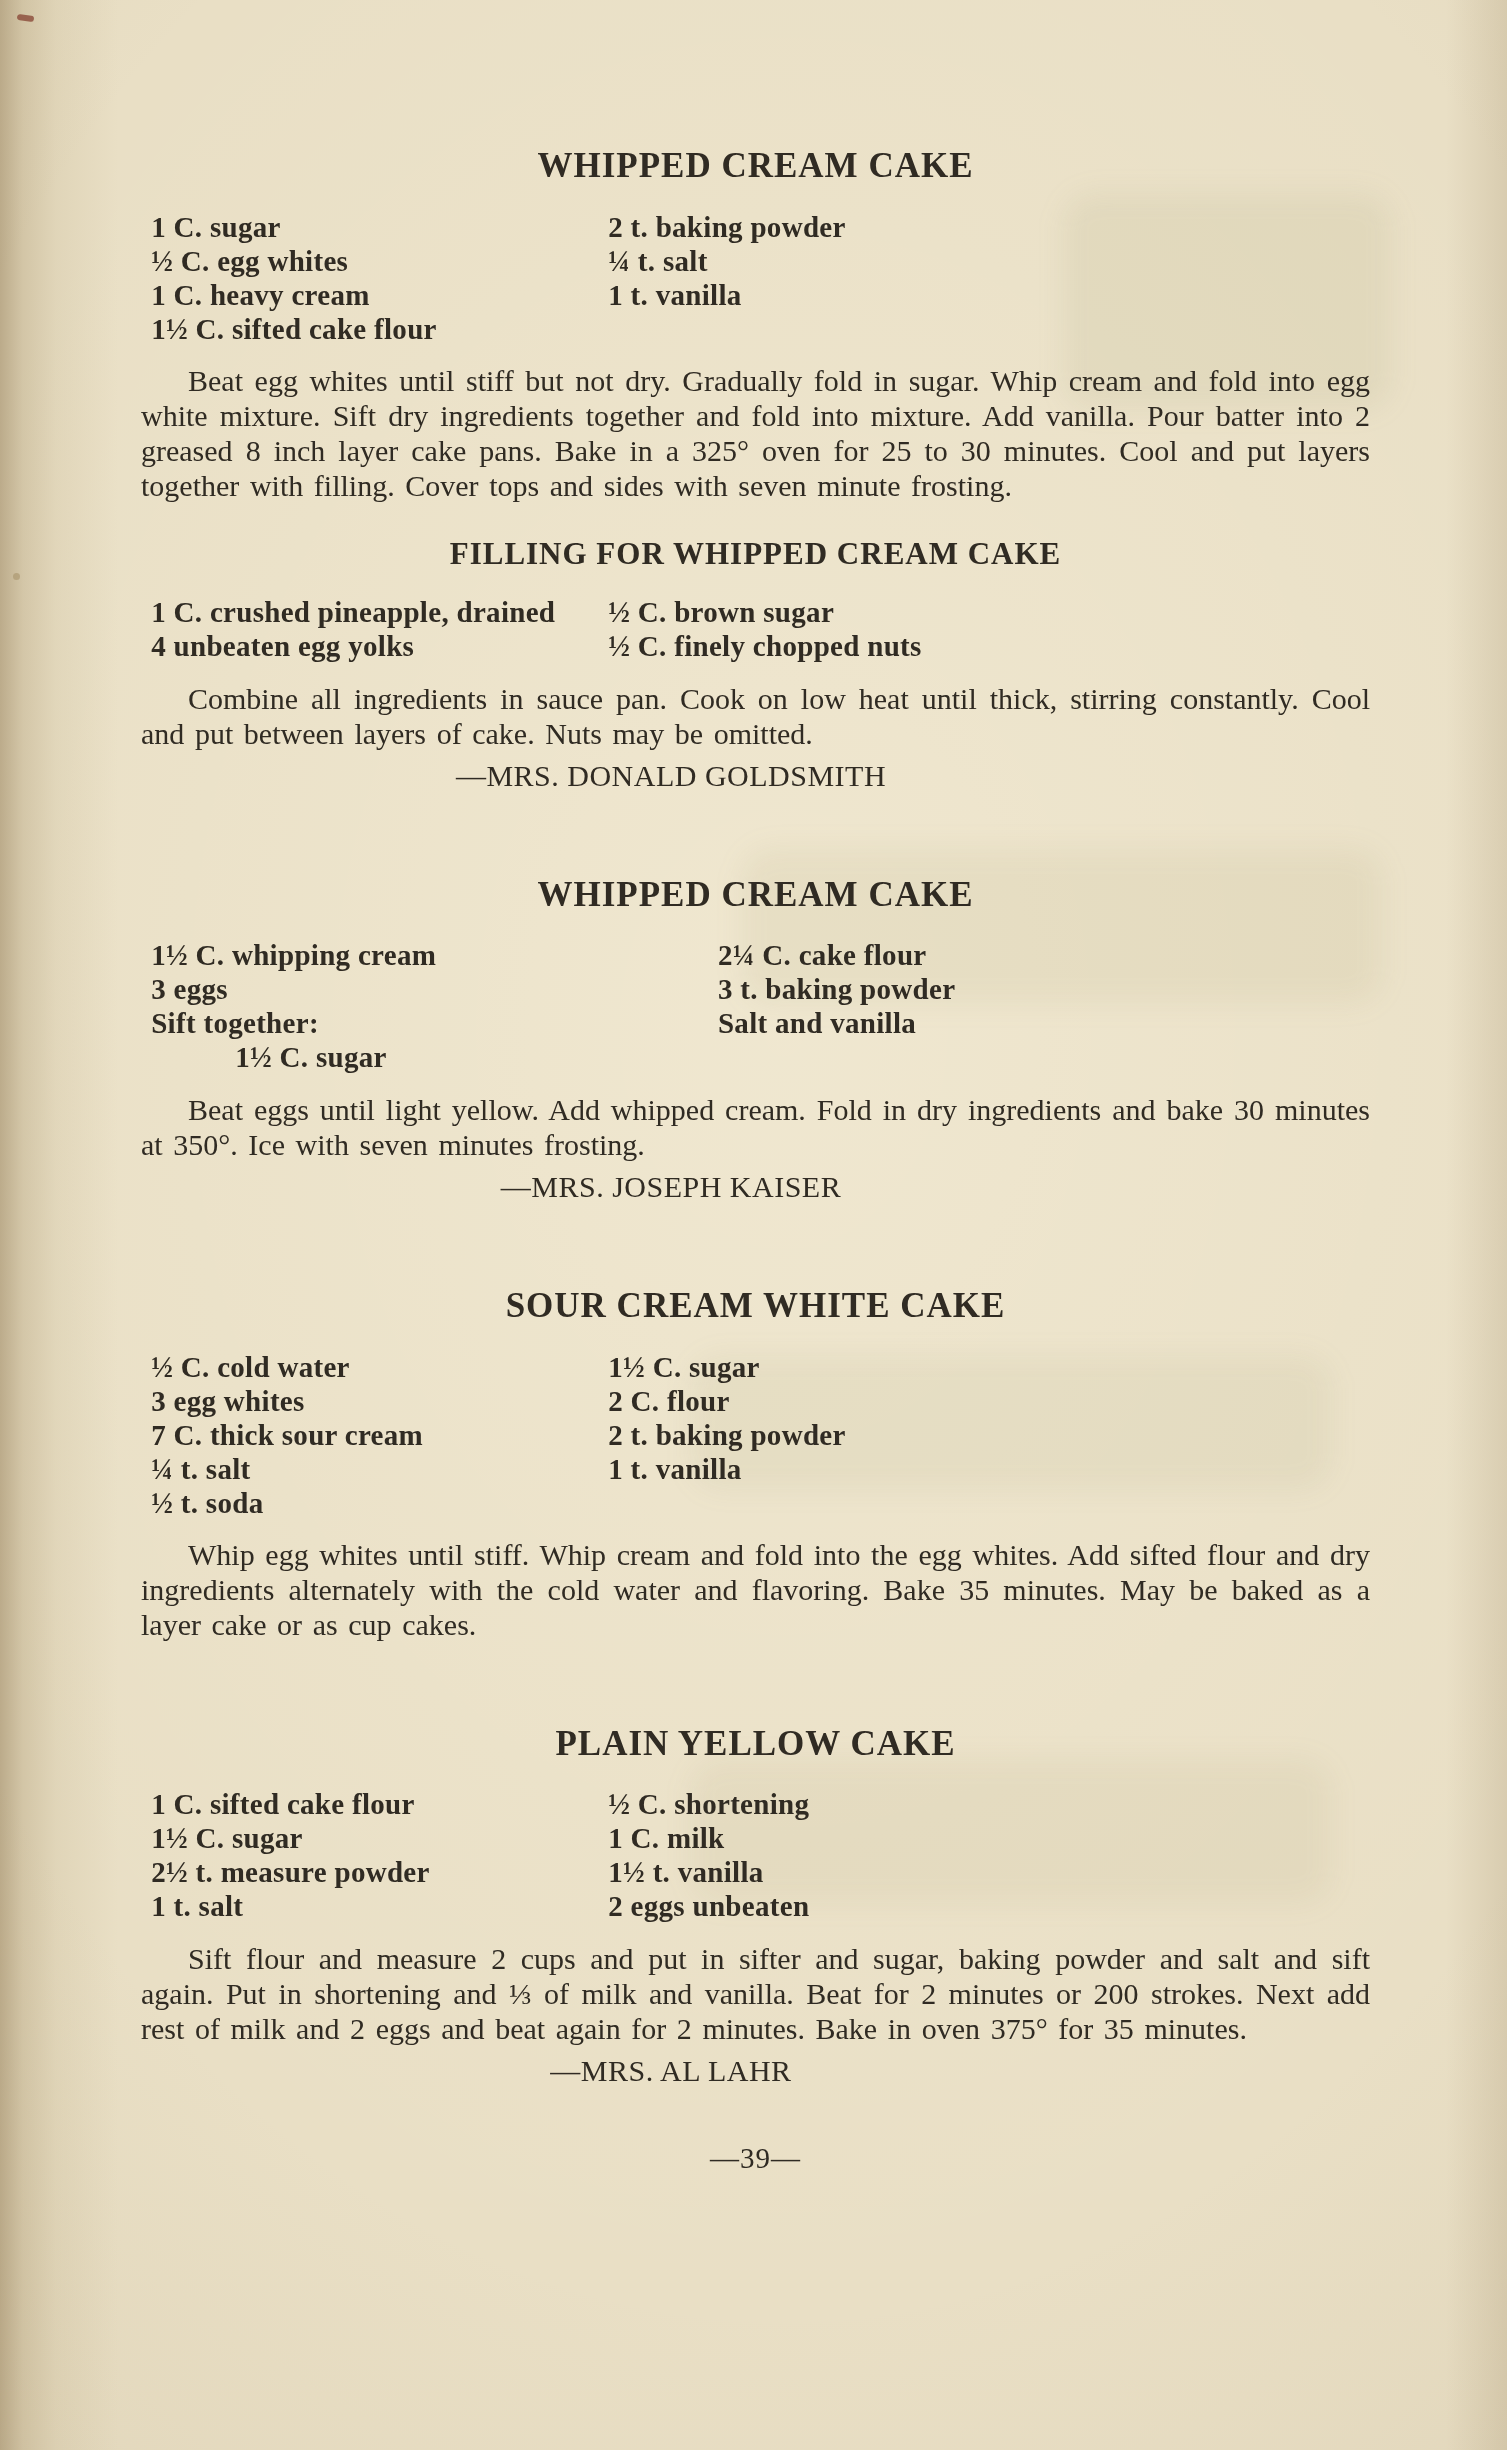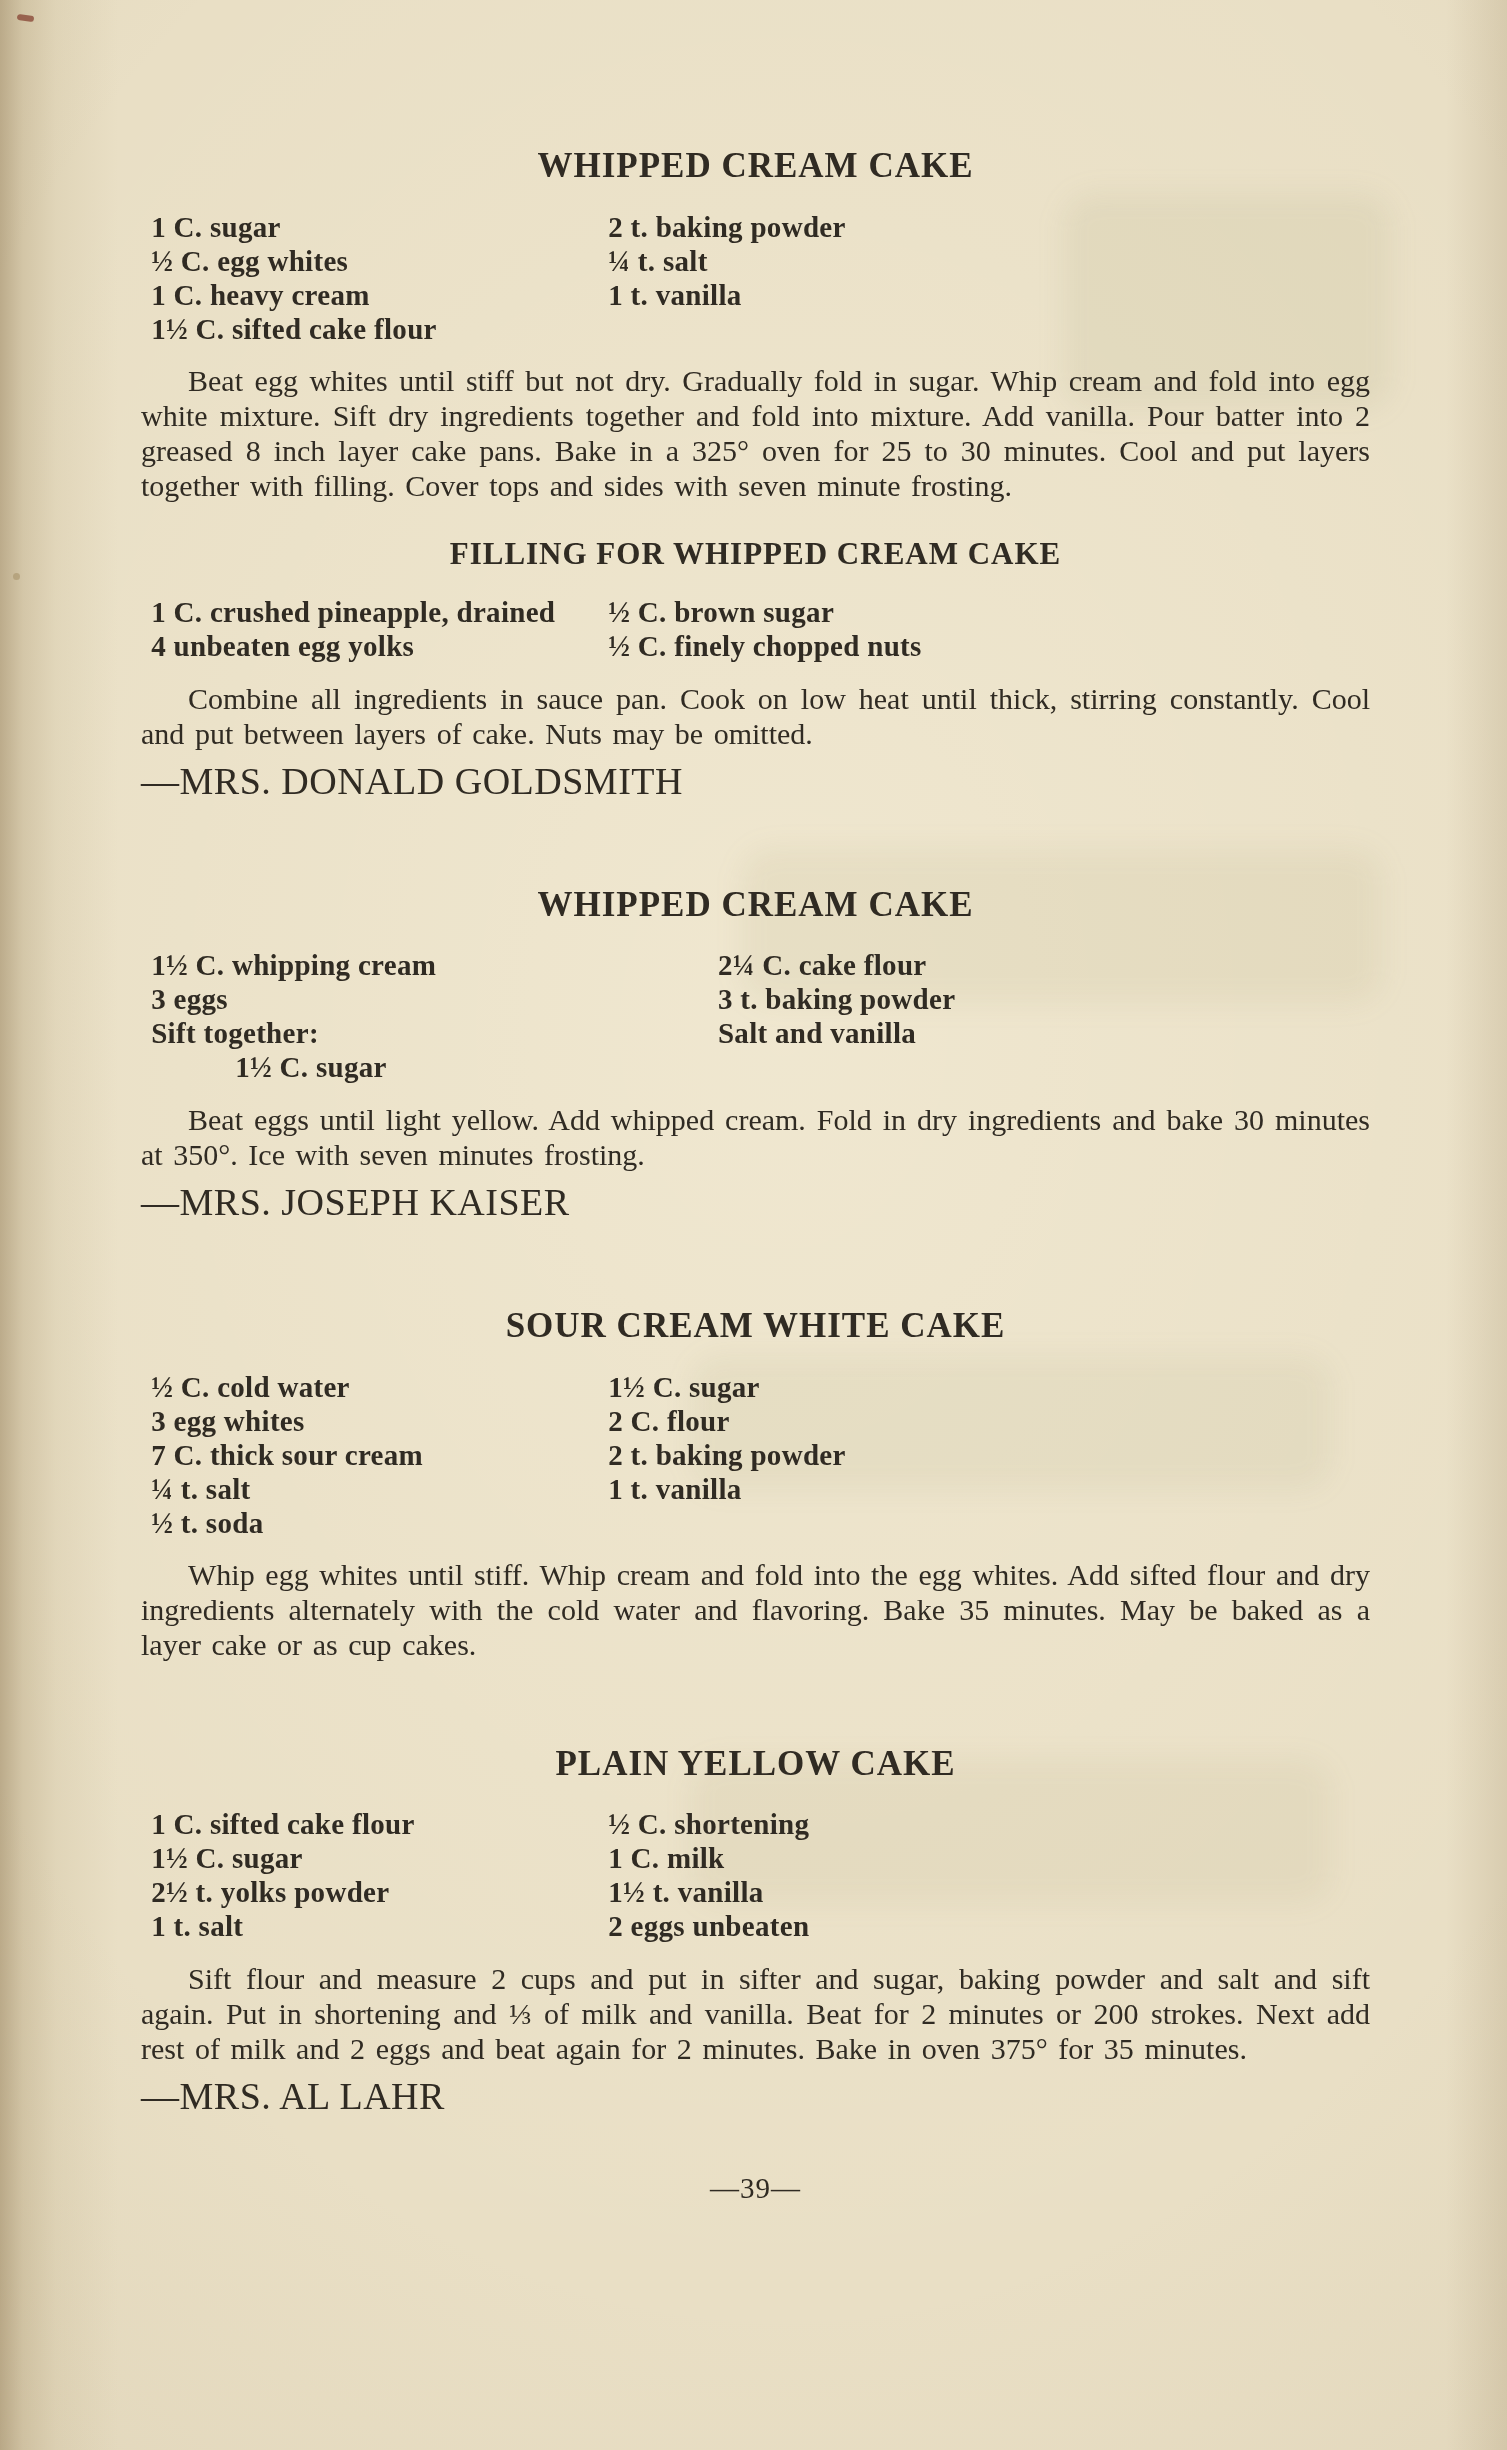--- a/index.html
+++ b/index.html
@@ -77,23 +77,23 @@
   .instructions{
     margin:0 0 8.2px 0;
     font-size:30px;
     line-height:35px;
     text-align:justify;
     text-indent:47px;
     word-spacing:3.1px;
   }
   .attribution{
     margin:5px 0 0 0;
-    text-align:left;
+    text-align:center;
     padding-right:169px;
-    font-size:38px;
+    font-size:30px;
     letter-spacing:0.5px;
   }
   .page-number{
     margin-top:54px;
     text-align:center;
     font-size:29px;
     letter-spacing:1px;
   }
 </style>
 </head>
@@ -183,21 +183,21 @@
     </div>
     <p class="instructions">Whip egg whites until stiff. Whip cream and fold into the egg whites. Add sifted flour and dry ingredients alternately with the cold water and flavoring. Bake 35 minutes. May be baked as a layer cake or as cup cakes.</p>
   </section>
 
   <section class="recipe recipe--gap">
     <h2 class="recipe-title">PLAIN YELLOW CAKE</h2>
     <div class="ingredients">
       <div class="ing-col">
         <div class="ing-line">1 C. sifted cake flour</div>
         <div class="ing-line">1½ C. sugar</div>
-        <div class="ing-line">2½ t. yolks powder</div>
+        <div class="ing-line">2½ t. measure powder</div>
         <div class="ing-line">1 t. salt</div>
       </div>
       <div class="ing-col">
         <div class="ing-line">½ C. shortening</div>
         <div class="ing-line">1 C. milk</div>
         <div class="ing-line">1½ t. vanilla</div>
         <div class="ing-line">2 eggs unbeaten</div>
       </div>
     </div>
     <p class="instructions">Sift flour and measure 2 cups and put in sifter and sugar, baking powder and salt and sift again. Put in shortening and ⅓ of milk and vanilla. Beat for 2 minutes or 200 strokes. Next add rest of milk and 2 eggs and beat again for 2 minutes. Bake in oven 375° for 35 minutes.</p>

